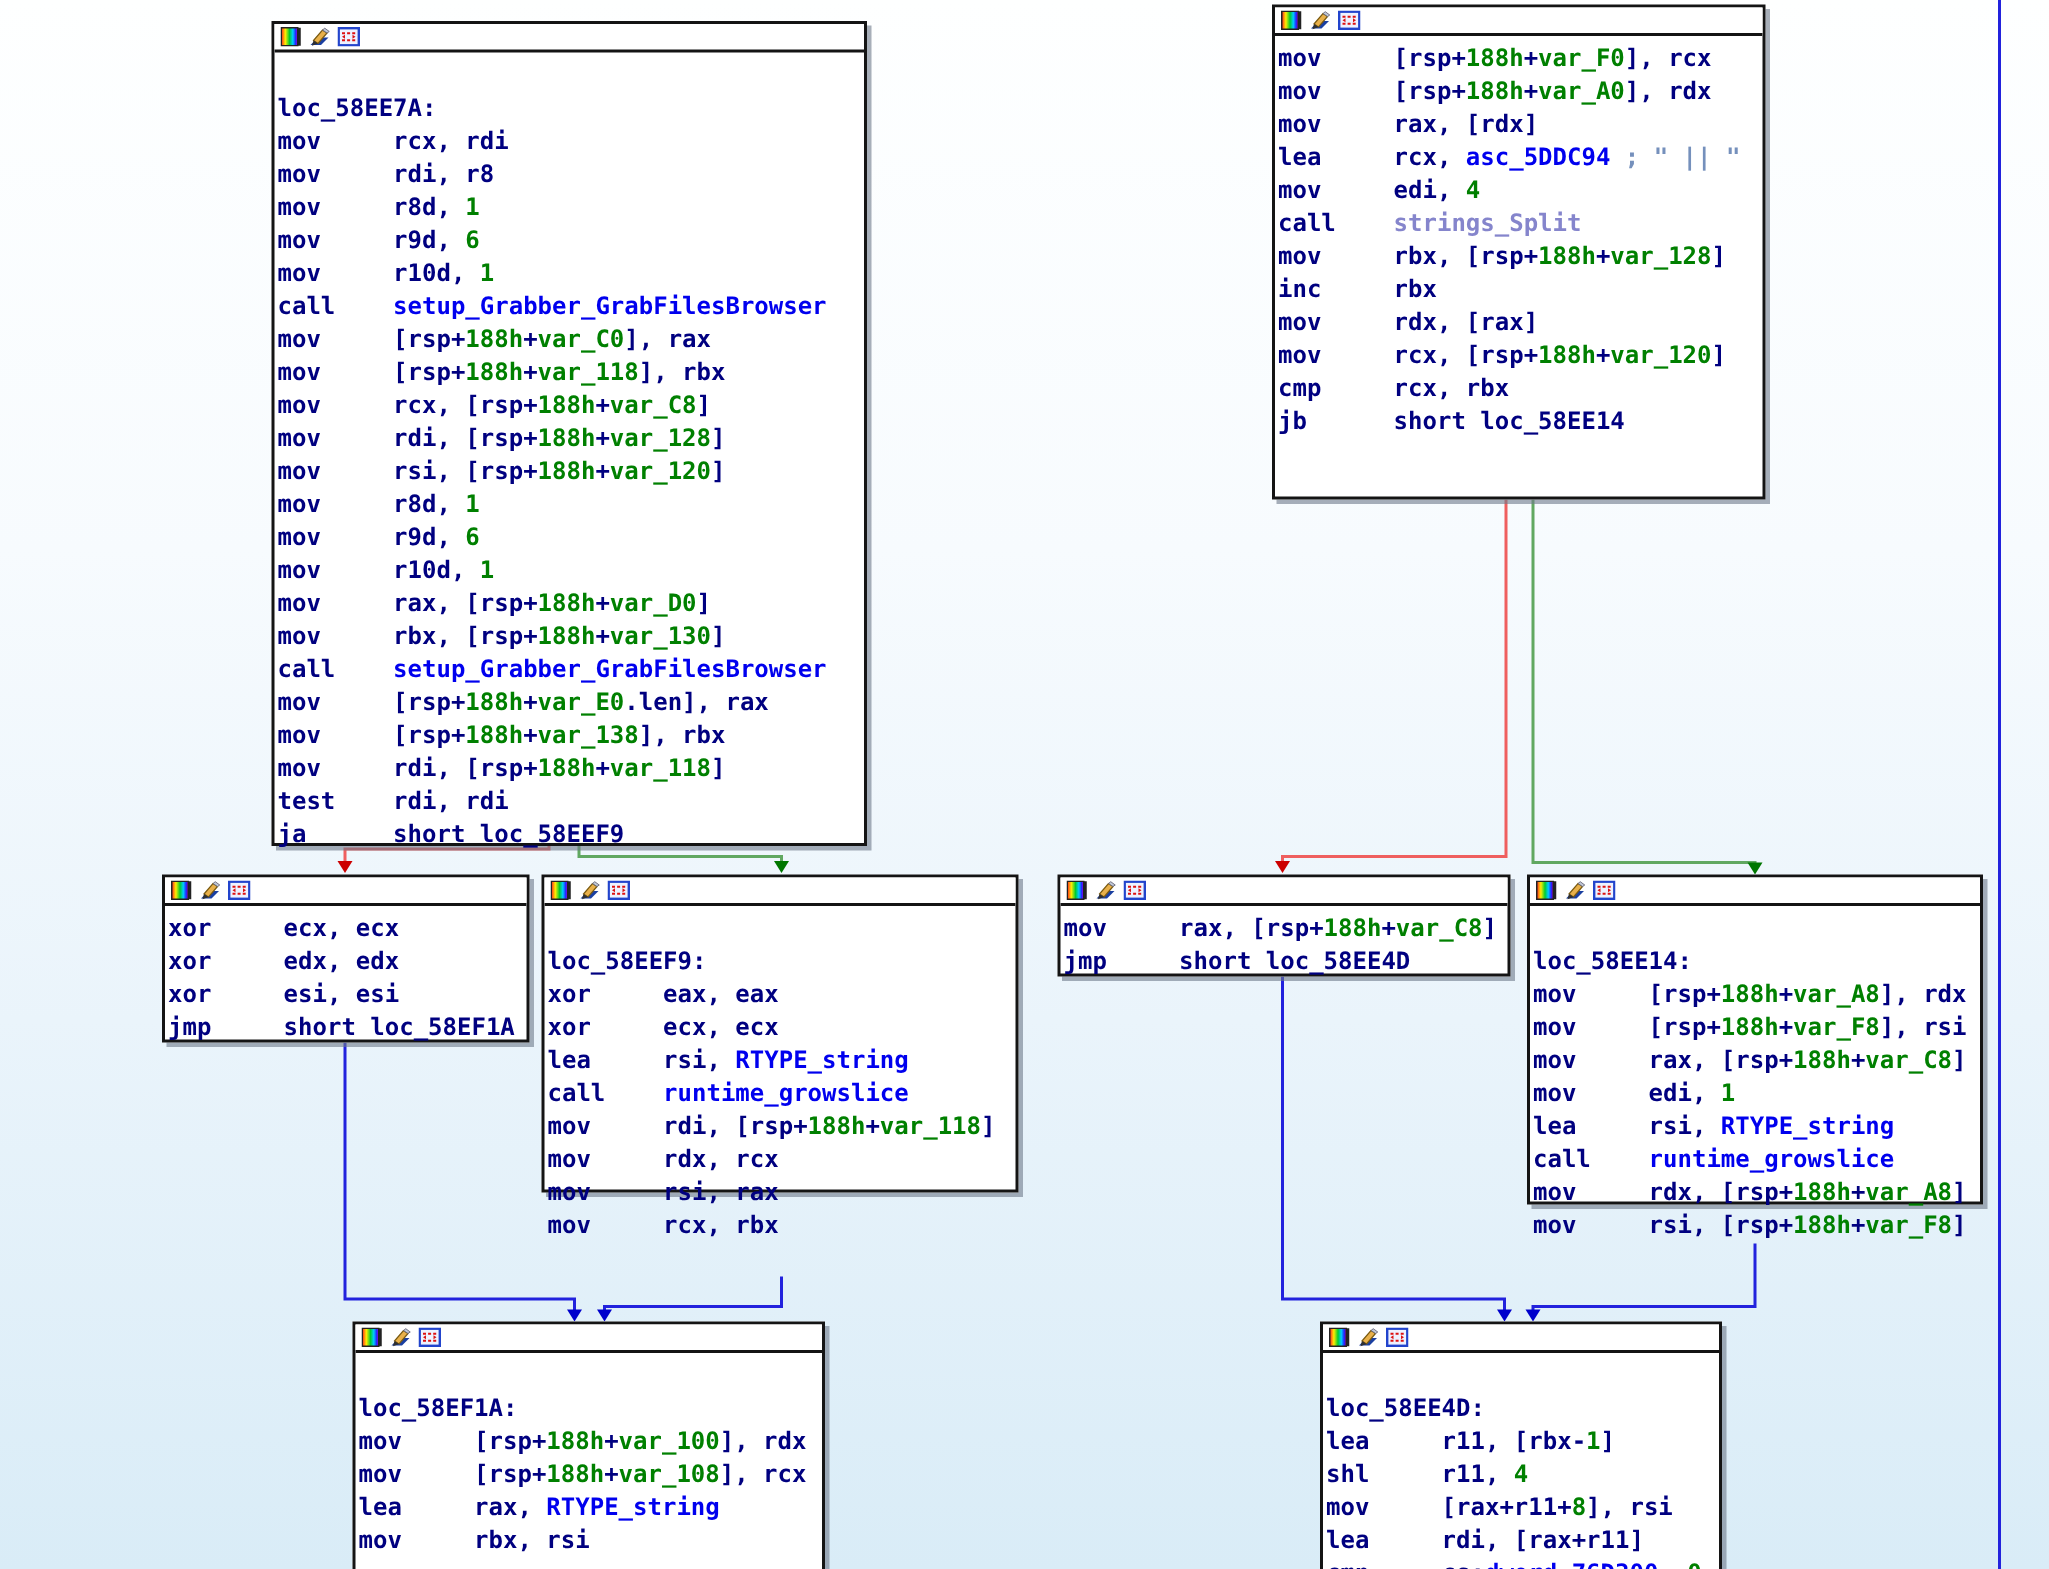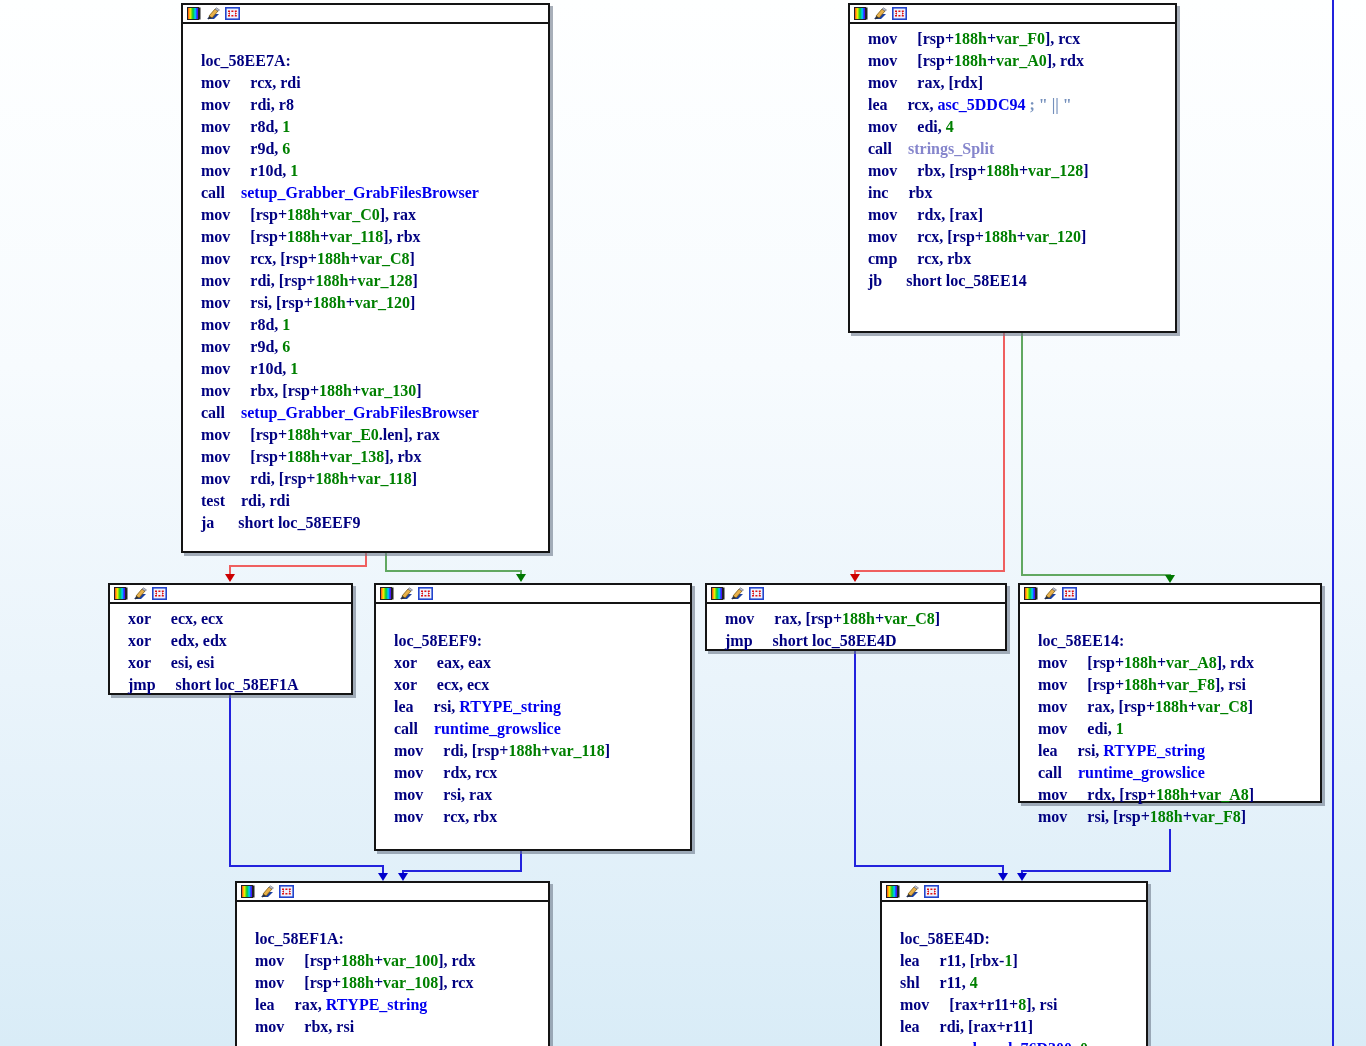--- a/index.html
+++ b/index.html
@@ -18,21 +18,21 @@
   .ah.blue{fill:var(--arrow-blue);}
   .node{
     position:absolute;background:#ffffff;border:2px solid #141414;
     box-shadow:3px 3px 0 rgba(110,122,138,.6);box-sizing:border-box;
   }
   .node-title{
     height:17px;border-bottom:2px solid #141414;background:#ffffff;
     display:flex;align-items:center;padding-left:4px;gap:5px;
   }
   .nicon{width:14px;height:13px;display:inline-block;line-height:0;cursor:pointer;}
-  .node-body{padding:4px 0 0 18px;font-family:Liberation Serif, serif;}
+  .node-body{padding:4px 0 0 2px;}
   .asm-line{
     white-space:pre;font-size:16px;font-weight:bold;line-height:22px;height:22px;
     color:var(--c-ins);
   }
   .tok-ins{color:var(--c-ins);}
   .tok-lbl{color:var(--c-ins);}
   .tok-num{color:var(--c-num);}
   .tok-nam{color:var(--c-nam);}
   .tok-imp{color:var(--c-imp);text-align:center;}
   .tok-cmt{color:var(--c-cmt);}
@@ -55,21 +55,21 @@
     <path class="edge blue" d="M230,695 V866 H383 V874"></path>
     <path class="ah blue" d="M378,873 H388 L383,881 Z"></path>
     <path class="edge blue" d="M521,851 V871 H403 V874"></path>
     <path class="ah blue" d="M398,873 H408 L403,881 Z"></path>
     <path class="edge blue" d="M855,651 V866 H1003 V874"></path>
     <path class="ah blue" d="M998,873 H1008 L1003,881 Z"></path>
     <path class="edge blue" d="M1170,829 V871 H1022 V874"></path>
     <path class="ah blue" d="M1017,873 H1027 L1022,881 Z"></path>
   </svg>
 
-  <div class="node" style="left:181px;top:3px;width:369px;height:550px">
+  <div class="node" style="left:181px;top:14px;width:397px;height:550px">
       <div class="node-title">
         <span class="nicon"><svg width="14" height="13" viewBox="0 0 14 13">
             <defs>
               <linearGradient id="rg" x1="0" y1="0" x2="1" y2="0">
                 <stop offset="0" stop-color="#ff2020"></stop>
                 <stop offset="0.25" stop-color="#ffee00"></stop>
                 <stop offset="0.5" stop-color="#00cc30"></stop>
                 <stop offset="0.7" stop-color="#00ccff"></stop>
                 <stop offset="0.88" stop-color="#2020ff"></stop>
                 <stop offset="1" stop-color="#cc00cc"></stop>
@@ -102,20 +102,21 @@
         <div class="asm-line"><span class="tok-ins">mov     r10d, </span><span class="tok-num">1</span></div>
         <div class="asm-line"><span class="tok-ins">call    </span><span class="tok-nam">setup_Grabber_GrabFilesBrowser</span></div>
         <div class="asm-line"><span class="tok-ins">mov     [rsp+</span><span class="tok-num">188h</span><span class="tok-ins">+</span><span class="tok-num">var_C0</span><span class="tok-ins">], rax</span></div>
         <div class="asm-line"><span class="tok-ins">mov     [rsp+</span><span class="tok-num">188h</span><span class="tok-ins">+</span><span class="tok-num">var_118</span><span class="tok-ins">], rbx</span></div>
         <div class="asm-line"><span class="tok-ins">mov     rcx, [rsp+</span><span class="tok-num">188h</span><span class="tok-ins">+</span><span class="tok-num">var_C8</span><span class="tok-ins">]</span></div>
         <div class="asm-line"><span class="tok-ins">mov     rdi, [rsp+</span><span class="tok-num">188h</span><span class="tok-ins">+</span><span class="tok-num">var_128</span><span class="tok-ins">]</span></div>
         <div class="asm-line"><span class="tok-ins">mov     rsi, [rsp+</span><span class="tok-num">188h</span><span class="tok-ins">+</span><span class="tok-num">var_120</span><span class="tok-ins">]</span></div>
         <div class="asm-line"><span class="tok-ins">mov     r8d, </span><span class="tok-num">1</span></div>
         <div class="asm-line"><span class="tok-ins">mov     r9d, </span><span class="tok-num">6</span></div>
         <div class="asm-line"><span class="tok-ins">mov     r10d, </span><span class="tok-num">1</span></div>
+        <div class="asm-line"><span class="tok-ins">mov     rax, [rsp+</span><span class="tok-num">188h</span><span class="tok-ins">+</span><span class="tok-num">var_D0</span><span class="tok-ins">]</span></div>
         <div class="asm-line"><span class="tok-ins">mov     rbx, [rsp+</span><span class="tok-num">188h</span><span class="tok-ins">+</span><span class="tok-num">var_130</span><span class="tok-ins">]</span></div>
         <div class="asm-line"><span class="tok-ins">call    </span><span class="tok-nam">setup_Grabber_GrabFilesBrowser</span></div>
         <div class="asm-line"><span class="tok-ins">mov     [rsp+</span><span class="tok-num">188h</span><span class="tok-ins">+</span><span class="tok-num">var_E0</span><span class="tok-ins">.len], rax</span></div>
         <div class="asm-line"><span class="tok-ins">mov     [rsp+</span><span class="tok-num">188h</span><span class="tok-ins">+</span><span class="tok-num">var_138</span><span class="tok-ins">], rbx</span></div>
         <div class="asm-line"><span class="tok-ins">mov     rdi, [rsp+</span><span class="tok-num">188h</span><span class="tok-ins">+</span><span class="tok-num">var_118</span><span class="tok-ins">]</span></div>
         <div class="asm-line"><span class="tok-ins">test    rdi, rdi</span></div>
         <div class="asm-line"><span class="tok-ins">ja      short loc_58EEF9</span></div>
       </div>
     </div>
   <div class="node" style="left:848px;top:3px;width:329px;height:330px">
@@ -193,21 +194,21 @@
             <path d="M12 6.5 L10 5.2 V7.8 Z" fill="#dd1111"></path>
           </svg></span>
       </div>
       <div class="node-body">
         <div class="asm-line"><span class="tok-ins">xor     ecx, ecx</span></div>
         <div class="asm-line"><span class="tok-ins">xor     edx, edx</span></div>
         <div class="asm-line"><span class="tok-ins">xor     esi, esi</span></div>
         <div class="asm-line"><span class="tok-ins">jmp     short loc_58EF1A</span></div>
       </div>
     </div>
-  <div class="node" style="left:374px;top:583px;width:318px;height:268px">
+  <div class="node" style="left:361px;top:583px;width:318px;height:212px">
       <div class="node-title">
         <span class="nicon"><svg width="14" height="13" viewBox="0 0 14 13">
             <defs>
               <linearGradient id="rg" x1="0" y1="0" x2="1" y2="0">
                 <stop offset="0" stop-color="#ff2020"></stop>
                 <stop offset="0.25" stop-color="#ffee00"></stop>
                 <stop offset="0.5" stop-color="#00cc30"></stop>
                 <stop offset="0.7" stop-color="#00ccff"></stop>
                 <stop offset="0.88" stop-color="#2020ff"></stop>
                 <stop offset="1" stop-color="#cc00cc"></stop>

